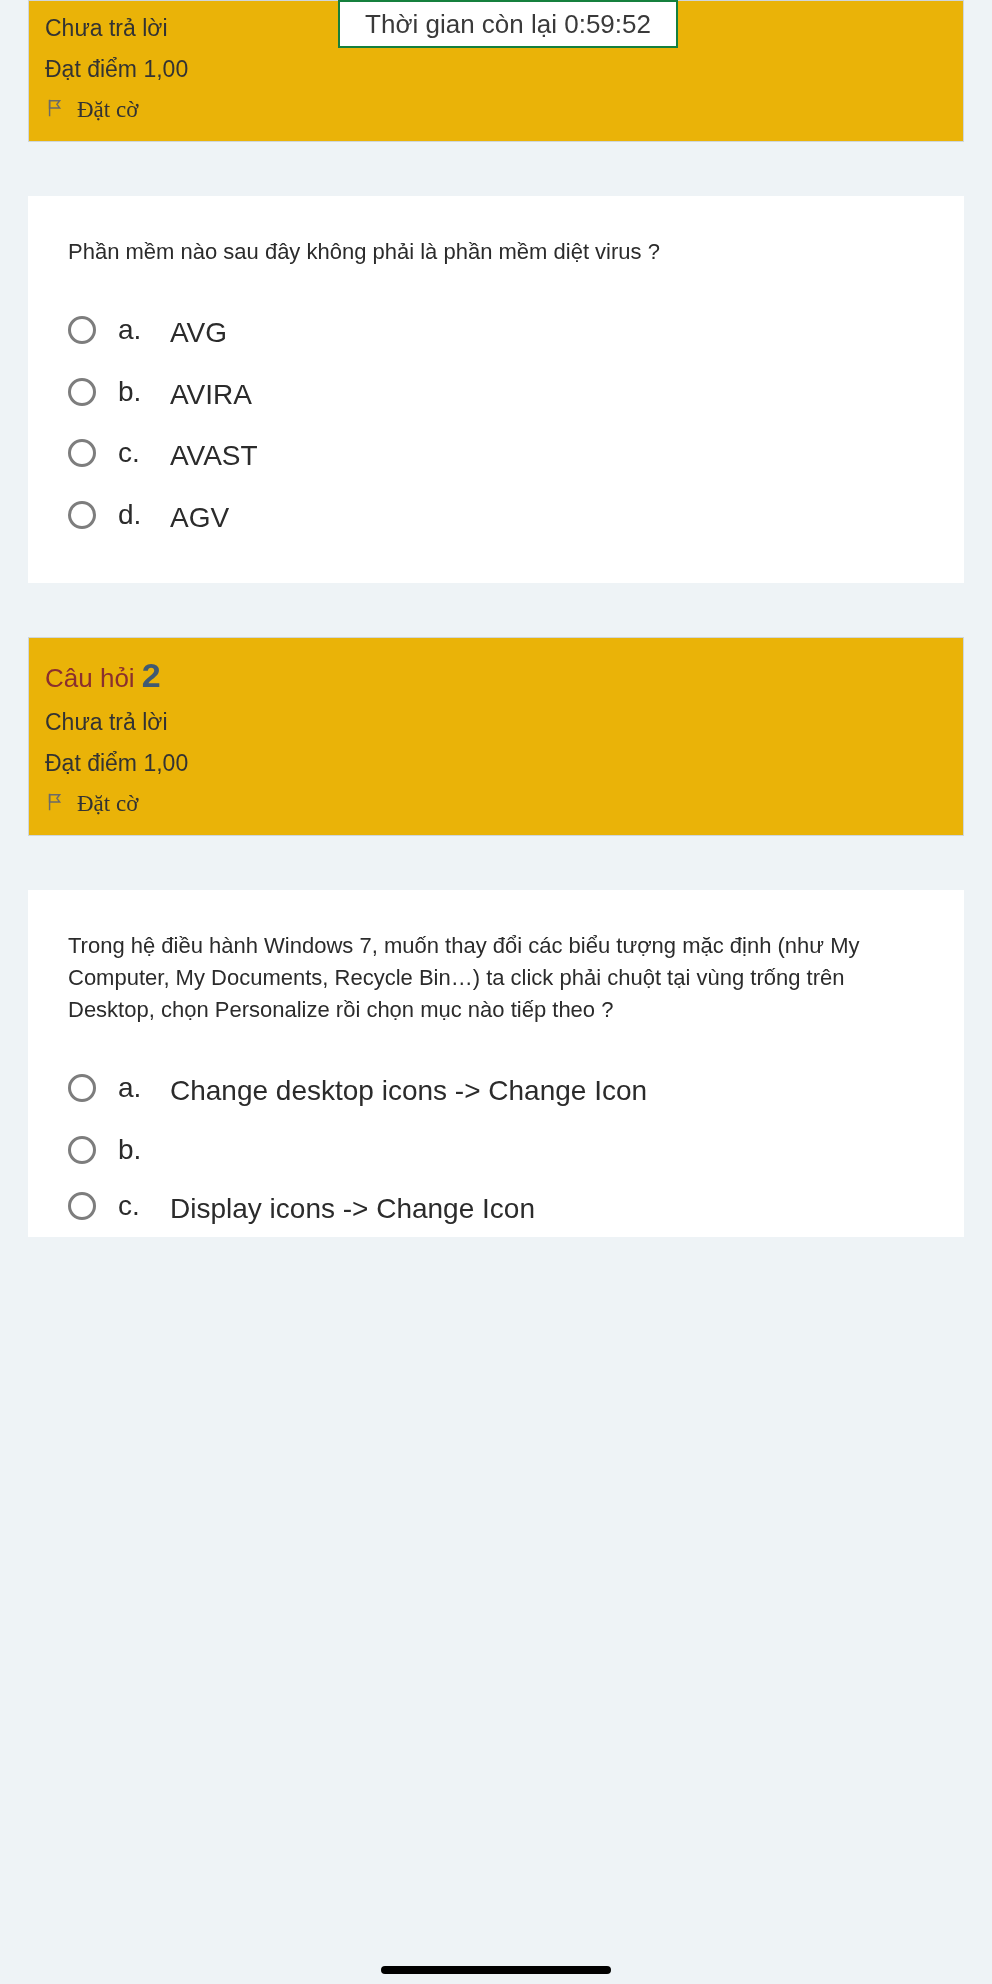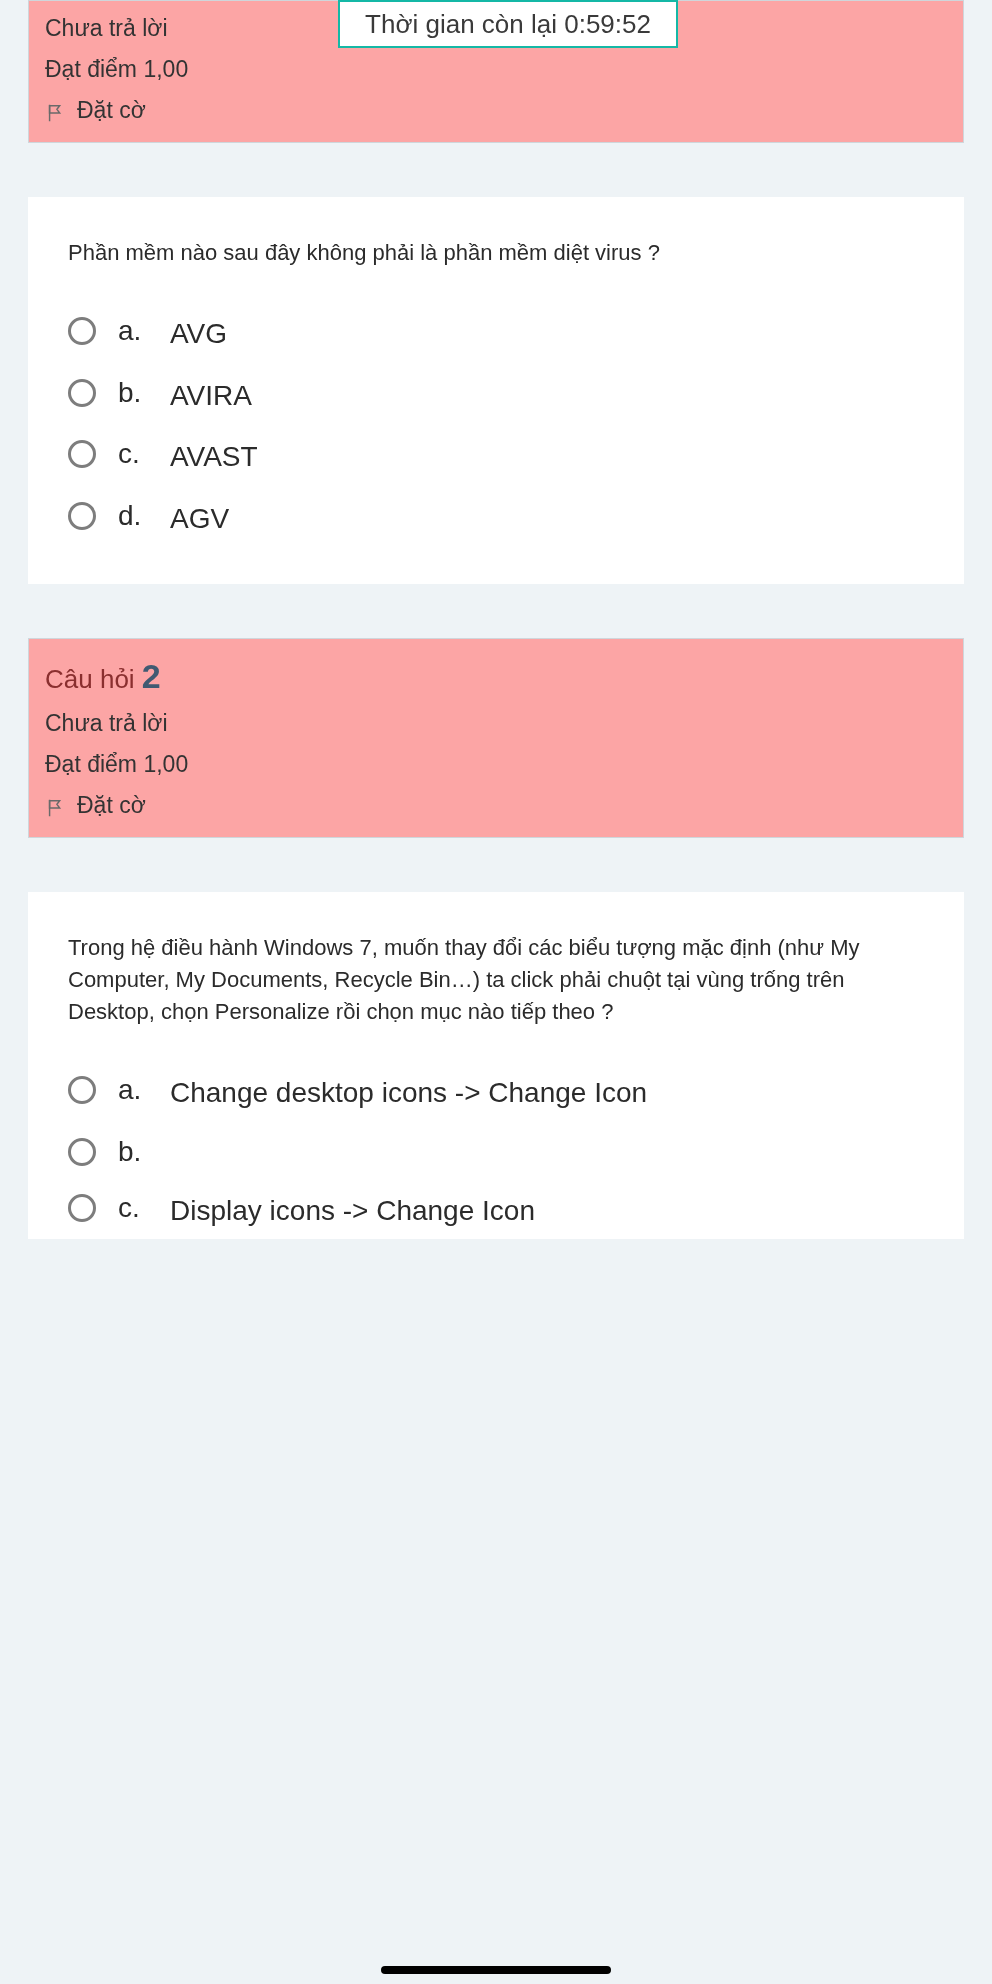--- a/index.html
+++ b/index.html
@@ -5,40 +5,40 @@
   * { box-sizing: border-box; margin: 0; padding: 0; }
   html, body { width: 992px; font-family: "Helvetica Neue", Arial, sans-serif; }
   body { background: #eef3f6; color: #2b2b2b; padding: 0 28px 40px 28px; }
 
   .timer-box {
     position: absolute;
     top: 0;
     left: 338px;
     width: 340px;
     height: 48px;
-    border: 2px solid #14b8a6;
+    border: 2px solid #15803d;
     background: #ffffff;
     font-size: 26px;
     color: #3a3a3a;
     display: flex;
     align-items: center;
     justify-content: center;
   }
 
   .info-card {
     border: 1px solid #cfd6db;
-    background: #fca5a5;
+    background: #eab308;
     padding: 18px 16px 18px 16px;
     margin-bottom: 54px;
   }
   .info-card.first { padding-top: 0; }
   .info-title { font-size: 26px; color: #8a2f2f; margin-bottom: 14px; }
   .info-title .num { color: #405a72; font-size: 34px; font-weight: 600; }
   .info-line { font-size: 23px; color: #333; margin: 14px 0; }
-  .flag-row { display: flex; align-items: flex-end; gap: 10px; margin-top: 8px; cursor: pointer; }
+  .flag-row { display: flex; align-items: flex-start; gap: 10px; margin-top: 8px; cursor: pointer; font-family: Liberation Serif, serif; }
   .flag-row .label { font-size: 23px; color: #333; }
   .flag-icon { width: 22px; height: 22px; }
   .flag-icon svg { display: block; }
 
   .question-card {
     background: #ffffff;
     padding: 40px 40px 46px 40px;
     margin-bottom: 54px;
   }
   .qtext { font-size: 22px; line-height: 1.45; color: #2b2b2b; margin-bottom: 46px; }

